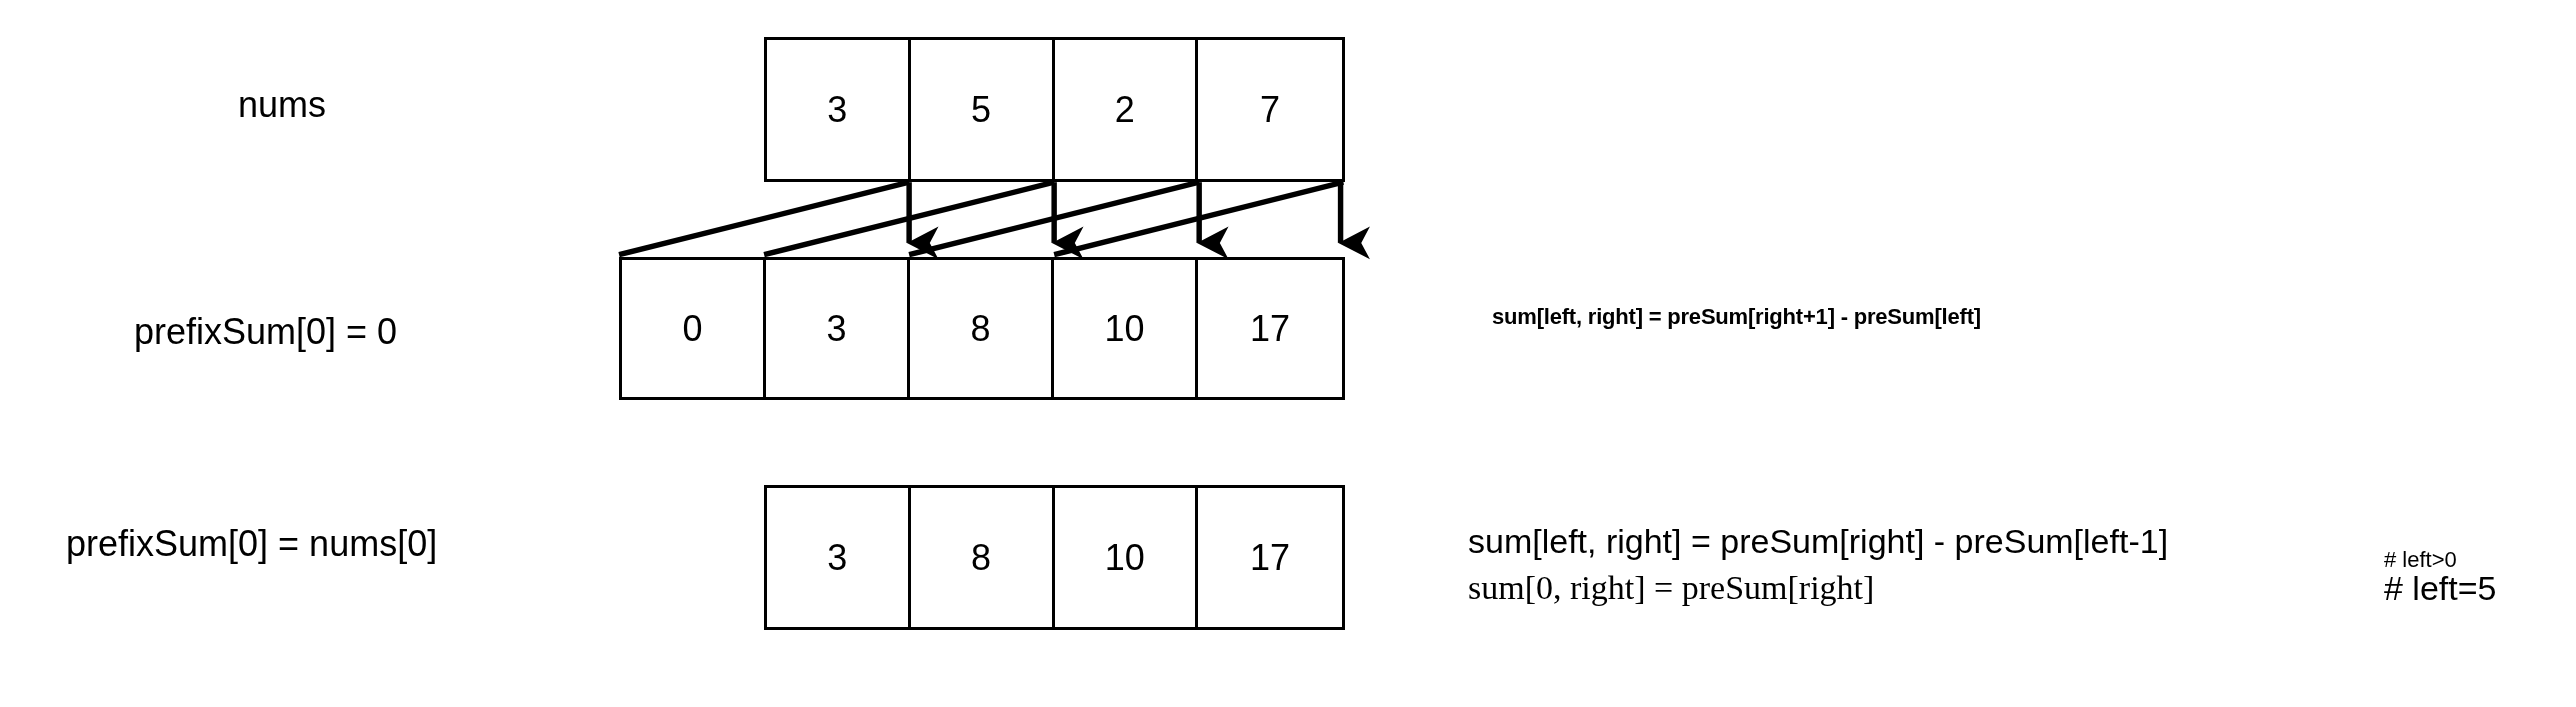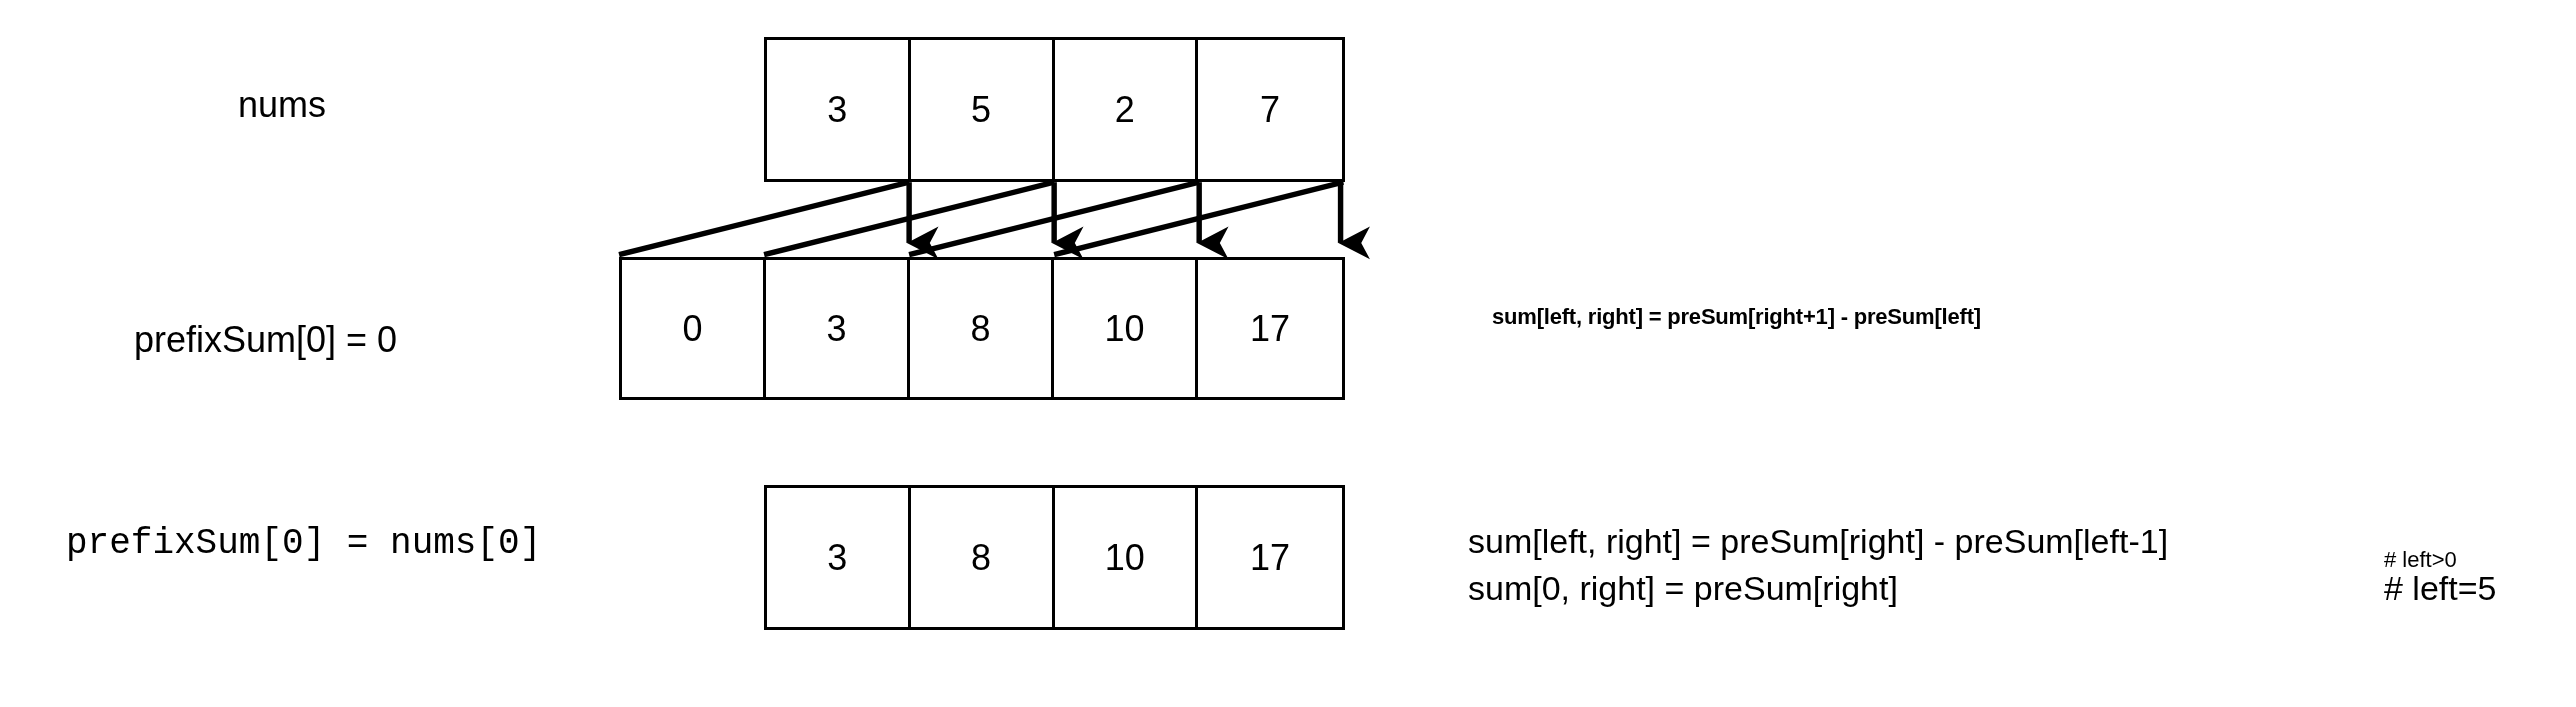--- a/index.html
+++ b/index.html
@@ -27,42 +27,42 @@
     color: #000000;
     white-space: pre;
     line-height: 1;
   }
   
   #label-nums {
     left: 238px; top: 87px;
     font-size: 36px;
   }
   #label-prefixsum-zero {
-    left: 134px; top: 322px;
+    left: 134px; top: 314px;
     font-size: 36px;
   }
   #label-prefixsum-nums {
     left: 66px; top: 526px;
     font-size: 36px;
-    font-family: Liberation Mono, monospace;
   }
   
   #formula-main {
     left: 1492px; top: 306px;
     font-size: 22px;
     font-weight: bold;
     letter-spacing: -0.2px;
   }
   #formula-alt-line1 {
     left: 1468px; top: 524px;
     font-size: 34px;
   }
   #formula-alt-line2 {
     left: 1468px; top: 571px;
     font-size: 34px;
+    font-family: Liberation Serif, serif;
   }
   #formula-alt-comment1 {
     left: 2384px; top: 549px;
     font-size: 22px;
     text-align: right;
   }
   #formula-alt-comment2 {
     left: 2384px; top: 571px;
     font-size: 34px;
   }

